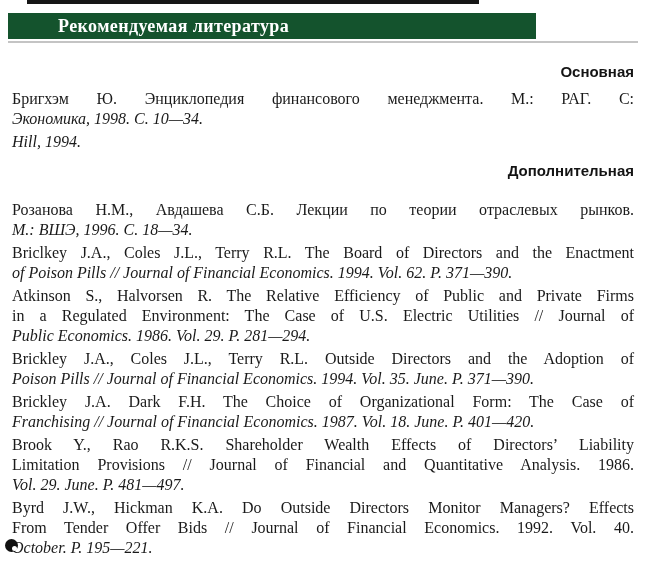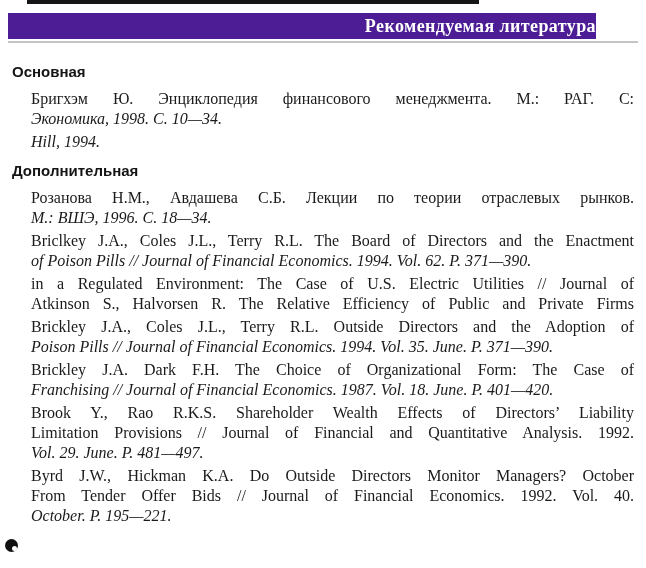--- a/index.html
+++ b/index.html
@@ -23,27 +23,26 @@
     top: 0;
     width: 452px;
     height: 4px;
     background: #161616;
   }
   
   .title-bar {
     position: absolute;
     left: 8px;
     top: 13px;
-    width: 588px;
+    width: 528px;
     height: 26px;
-    background: #4c1d95;
+    background: #14532d;
     line-height: 26px;
     padding-left: 50px;
     box-sizing: border-box;
-    text-align: right;
   }
   .title-text {
     color: #ffffff;
     font-family: "Liberation Serif", serif;
     font-weight: bold;
     font-size: 18px;
     letter-spacing: 0.4px;
     white-space: nowrap;
   }
   .bar-shadow {
@@ -60,34 +59,34 @@
     top: 39px;
     width: 622px;
   }
   .section-heading {
     font-family: "Liberation Sans", sans-serif;
     font-weight: bold;
     font-size: 15px;
     line-height: 18px;
     margin: 0;
     color: #141414;
+    text-align: right;
   }
   .section-heading.main { margin: 24px 0 8px 0; }
-  .section-heading.additional { margin: 10px 0 8px 0; }
+  .section-heading.additional { margin: 10px 0 20px 0; }
   .reference-entry {
     margin: 0 0 3px 0;
   }
   .reference-line {
     font-size: 16px;
     line-height: 20px;
     text-align: justify;
     text-align-last: justify;
     white-space: normal;
     color: #1a1a1a;
-    margin-left: 19px;
   }
   .reference-line.last {
     text-align-last: left;
     font-style: italic;
   }
   
   .ink-blot {
     position: absolute;
     left: 5px;
     top: 539px;
@@ -138,38 +137,39 @@
     <div class="entries">
         <div class="reference-entry">
           <div class="reference-line">Розанова Н.М., Авдашева С.Б. Лекции по теории отраслевых рынков.</div>
           <div class="reference-line last">М.: ВШЭ, 1996. С. 18—34.</div>
         </div>
         <div class="reference-entry">
           <div class="reference-line">Briclkey J.A., Coles J.L., Terry R.L. The Board of Directors and the Enactment</div>
           <div class="reference-line last">of Poison Pills // Journal of Financial Economics. 1994. Vol. 62. P. 371—390.</div>
         </div>
         <div class="reference-entry">
+          <div class="reference-line">Atkinson S., Halvorsen R. The Relative Efficiency of Public and Private Firms</div>
           <div class="reference-line">in a Regulated Environment: The Case of U.S. Electric Utilities // Journal of</div>
-          <div class="reference-line">Atkinson S., Halvorsen R. The Relative Efficiency of Public and Private Firms</div>
+          <div class="reference-line last">Public Economics. 1986. Vol. 29. P. 281—294.</div>
         </div>
         <div class="reference-entry">
           <div class="reference-line">Brickley J.A., Coles J.L., Terry R.L. Outside Directors and the Adoption of</div>
           <div class="reference-line last">Poison Pills // Journal of Financial Economics. 1994. Vol. 35. June. P. 371—390.</div>
         </div>
         <div class="reference-entry">
           <div class="reference-line">Brickley J.A. Dark F.H. The Choice of Organizational Form: The Case of</div>
           <div class="reference-line last">Franchising // Journal of Financial Economics. 1987. Vol. 18. June. P. 401—420.</div>
         </div>
         <div class="reference-entry">
           <div class="reference-line">Brook Y., Rao R.K.S. Shareholder Wealth Effects of Directors’ Liability</div>
-          <div class="reference-line">Limitation Provisions // Journal of Financial and Quantitative Analysis. 1992.</div>
+          <div class="reference-line">Limitation Provisions // Journal of Financial and Quantitative Analysis. 1986.</div>
           <div class="reference-line last">Vol. 29. June. P. 481—497.</div>
         </div>
         <div class="reference-entry">
-          <div class="reference-line">Byrd J.W., Hickman K.A. Do Outside Directors Monitor Managers? October</div>
+          <div class="reference-line">Byrd J.W., Hickman K.A. Do Outside Directors Monitor Managers? Effects</div>
           <div class="reference-line">From Tender Offer Bids // Journal of Financial Economics. 1992. Vol. 40.</div>
           <div class="reference-line last">October. P. 195—221.</div>
         </div>
       </div>
 
   </div>
 
   <div class="ink-blot"></div>
 
 </div>

